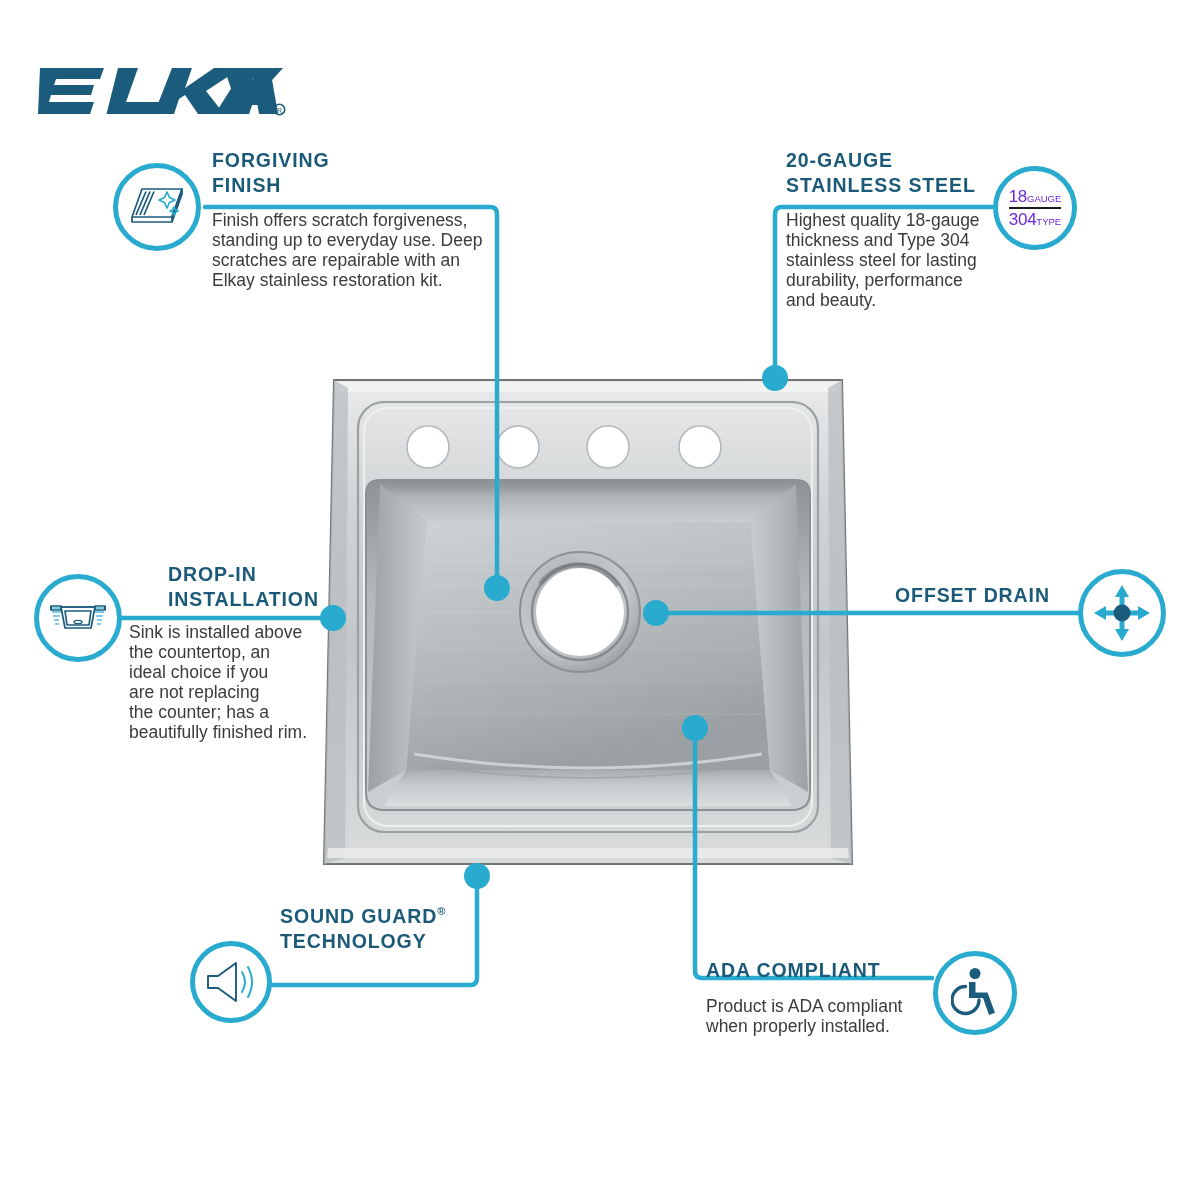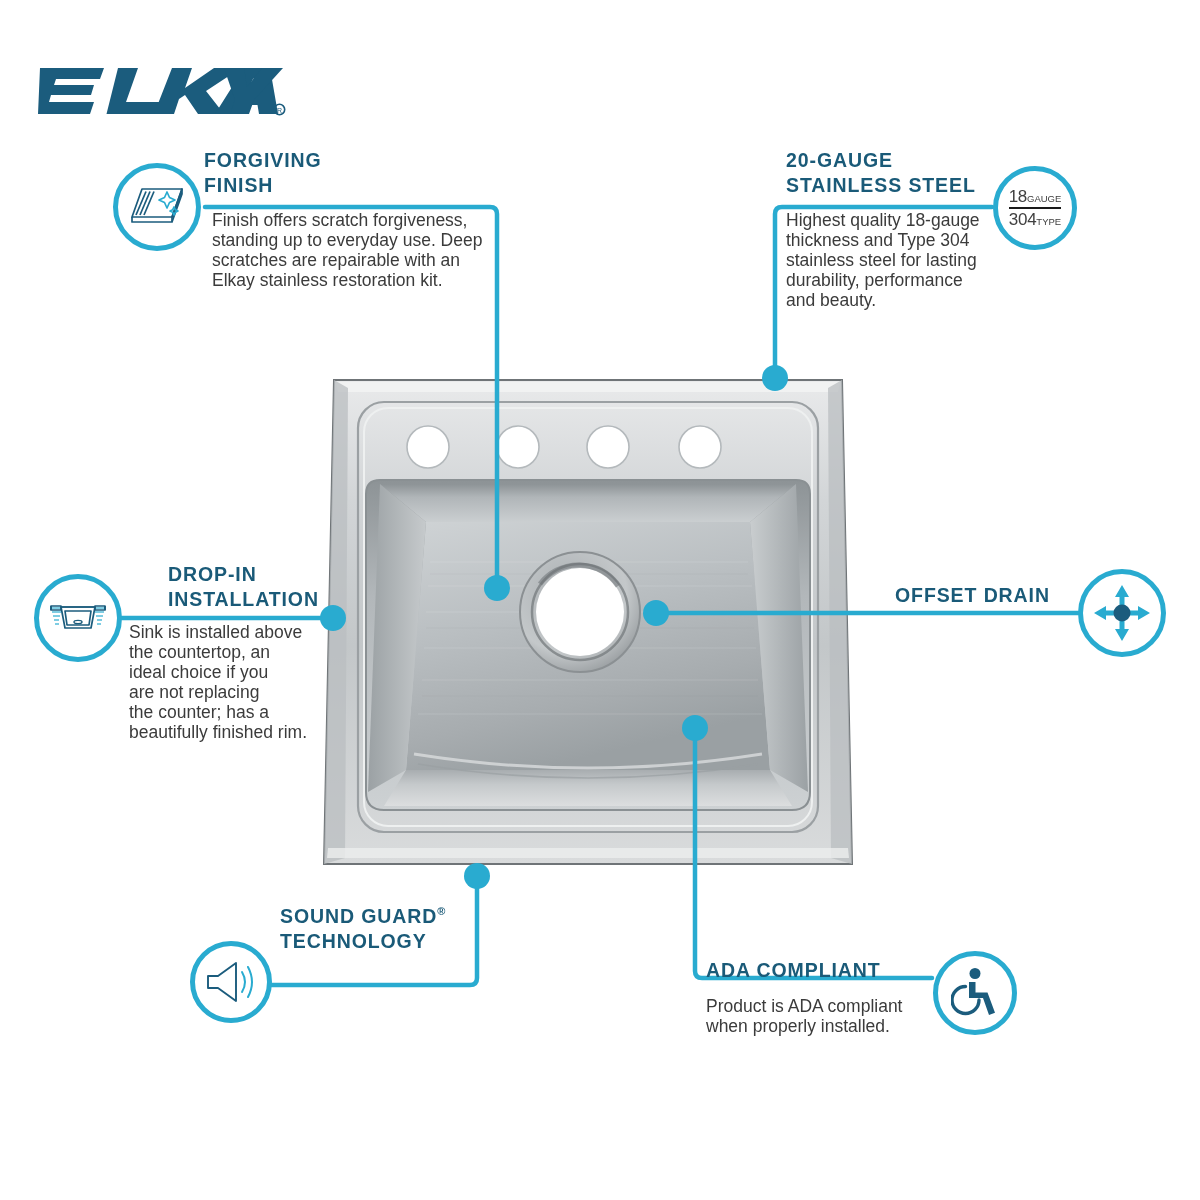--- a/index.html
+++ b/index.html
@@ -49,21 +49,21 @@
     box-sizing:border-box;
     border:5px solid #29abd0;
     background:#fff;
     display:flex;align-items:center;justify-content:center;
   }
   .icon-circle svg{display:block;}
 
   
   .badge-inner{
     text-align:center;
-    color:#404040;
+    color:#6d28d9;
     line-height:1;
     font-family:"Liberation Sans", sans-serif;
   }
   .badge-row{white-space:nowrap;}
   .badge-num{font-size:17px;font-weight:normal;letter-spacing:-0.3px;}
   .badge-lbl{font-size:9.5px;letter-spacing:0px;}
   .badge-rule{height:1.6px;background:#1a1a1a;margin:2px 0 2.5px 0;}
 </style>
 </head>
 <body>
@@ -223,21 +223,21 @@
         <line x1="17" y1="7.5" x2="7" y2="31"></line>
         <line x1="21" y1="7.5" x2="11" y2="31"></line>
         <line x1="25" y1="7.5" x2="15" y2="31"></line>
       </g>
       <g fill="none" stroke="#29abd0" stroke-width="1.7" stroke-linejoin="round">
         <path d="M38 8 L40.5 13.5 L46 16 L40.5 18.5 L38 24 L35.5 18.5 L30 16 L35.5 13.5 Z"></path>
         <path d="M45 23 L46.3 25.7 L49 27 L46.3 28.3 L45 31 L43.7 28.3 L41 27 L43.7 25.7 Z"></path>
       </g>
     </svg>
   </div>
-  <div class="callout" style="left:204px;top:148px;width:280px;">
+  <div class="callout" style="left:212px;top:148px;width:280px;">
     <h3 class="co-title">FORGIVING
 FINISH</h3>
   </div>
   <div class="callout" style="left:212px;top:210px;width:275px;">
     <p class="co-body">Finish offers scratch forgiveness,
 standing up to everyday use. Deep
 scratches are repairable with an
 Elkay stainless restoration kit.</p>
   </div>
 

